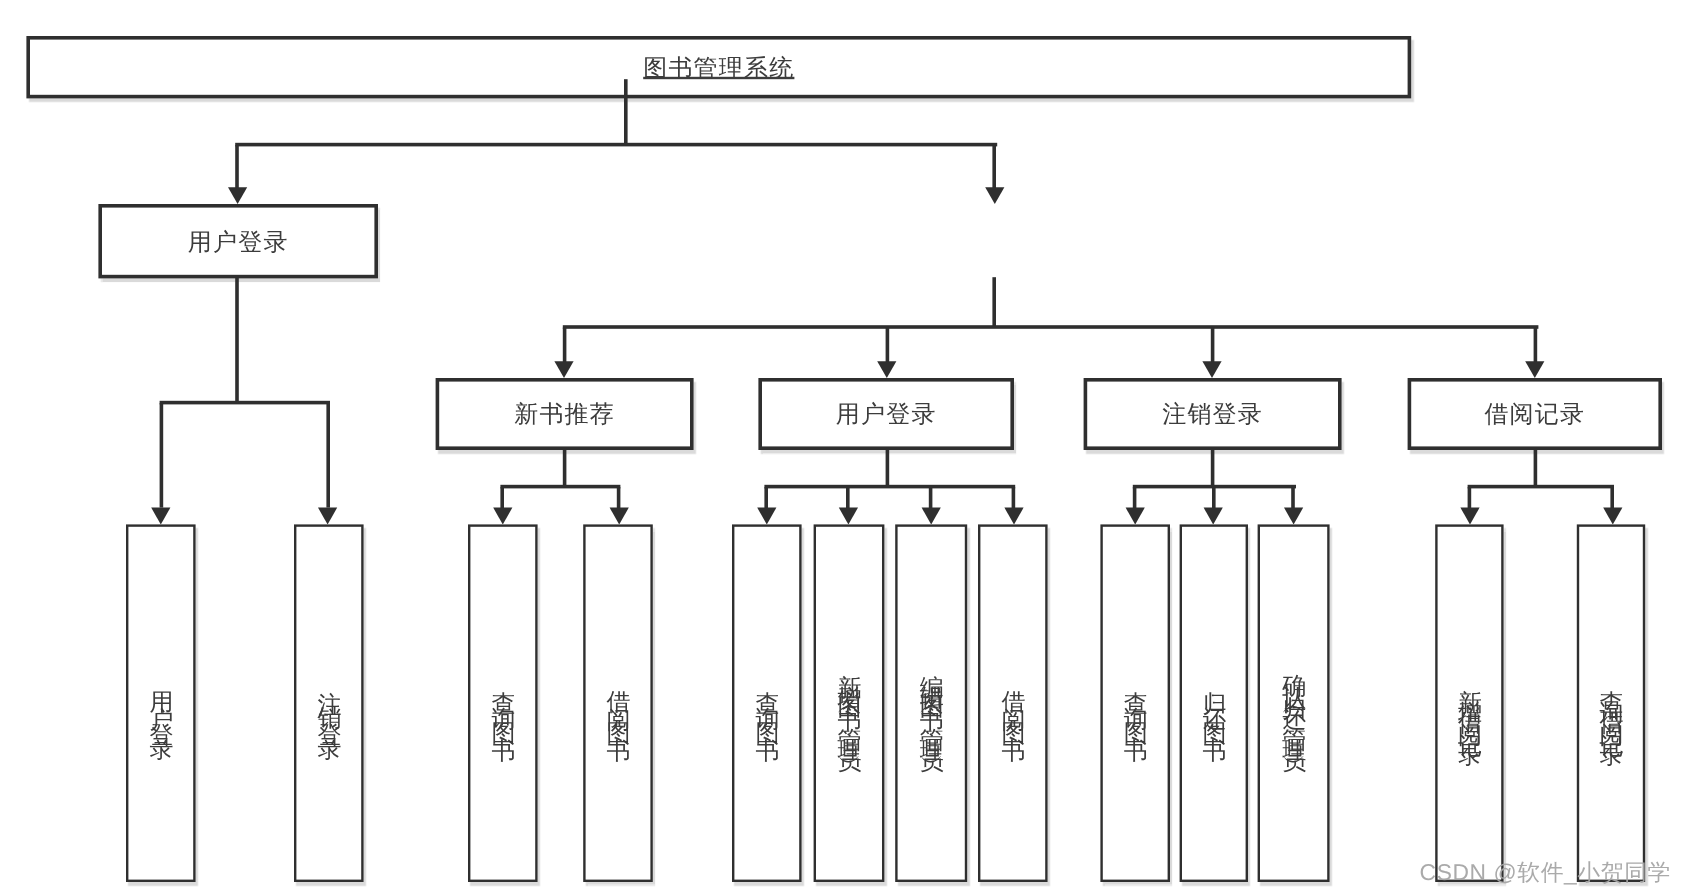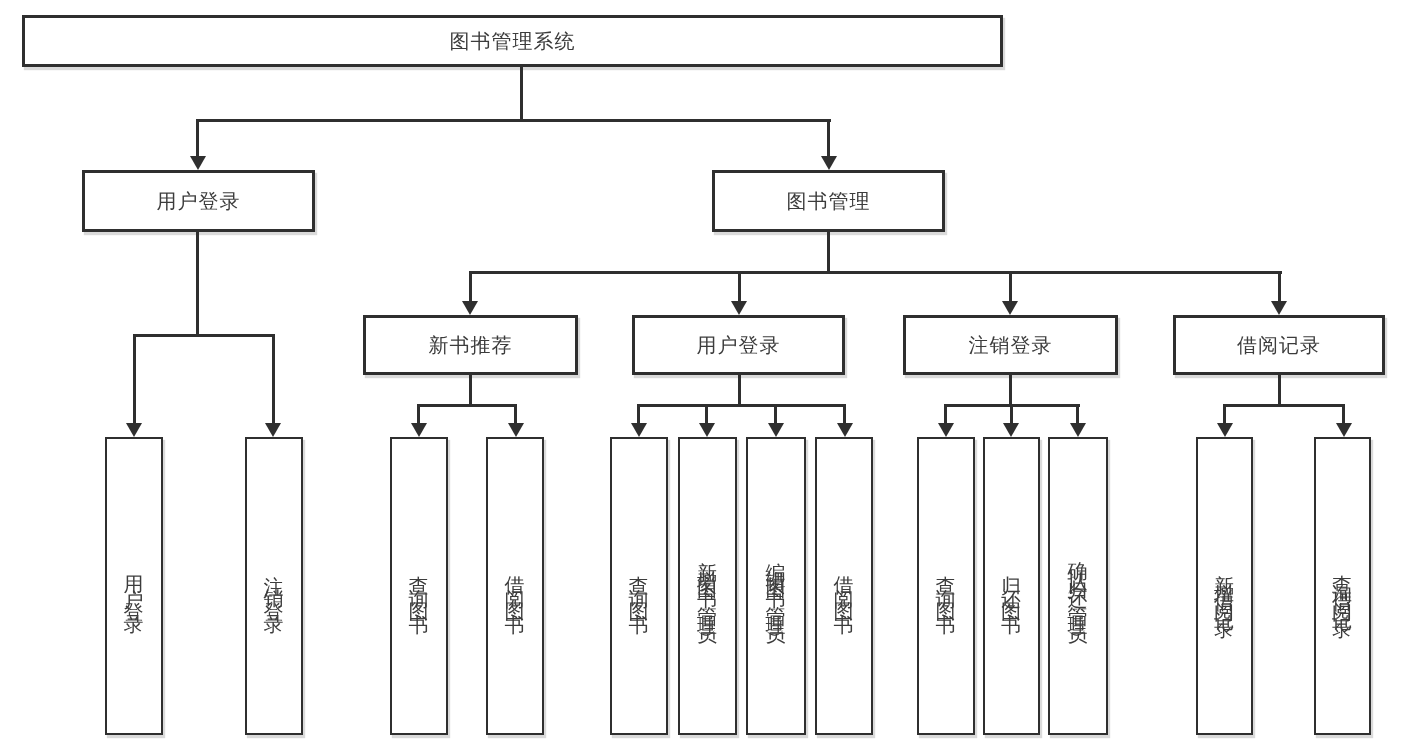--- a/index.html
+++ b/index.html
@@ -57,37 +57,34 @@
     letter-spacing: 0.5px;
     z-index: 10;
     white-space: nowrap;
   }
 </style>
 </head>
 <body>
 
 <div id="canvas">
 
-  <div class="box" style="left:22px; top:15px; width:981px; height:52px;">
+  <div class="box" style="left:22px; top:30px; width:1154px; height:52px;text-decoration:underline;">
     <span>图书管理系统</span>
   </div>
 
   <div class="vline" style="left:520px; top:66px; height:54px;"></div>
   <div class="hline" style="left:196px; top:119px; width:635px;"></div>
 
   <div class="vline" style="left:196px; top:121px; height:36px;"></div>
   <div class="arrow" style="left:190px; top:156px;"></div>
   <div class="vline" style="left:827px; top:121px; height:36px;"></div>
   <div class="arrow" style="left:821px; top:156px;"></div>
 
   <div class="box" style="left:82px; top:170px; width:233px; height:62px;">
     <span>用户登录</span>
-  </div>
-  <div class="box" style="left:712px; top:170px; width:233px; height:62px;">
-    <span>图书管理</span>
   </div>
 
   <div class="vline" style="left:196px; top:231px; height:104px;"></div>
   <div class="hline" style="left:133px; top:334px; width:142px;"></div>
   <div class="vline" style="left:133px; top:336px; height:87px;"></div>
   <div class="arrow" style="left:126px; top:423px;"></div>
   <div class="vline" style="left:272px; top:336px; height:87px;"></div>
   <div class="arrow" style="left:265px; top:423px;"></div>
 
   <div class="vline" style="left:827px; top:231px; height:42px;"></div>
@@ -185,14 +182,15 @@
     <span class="vlabel" style="letter-spacing: 9px;">确认归还（管理员）</span>
   </div>
 
   <div class="box leaf" style="left:1196px; width:57px;">
     <span class="vlabel" style="letter-spacing: 9px;">新增借阅记录</span>
   </div>
   <div class="box leaf" style="left:1314px; width:57px;">
     <span class="vlabel" style="letter-spacing: 9px;">查询借阅记录</span>
   </div>
 
+  <div class="watermark">CSDN @软件_小贺同学</div>
 
 </div>
 
 </body></html>

